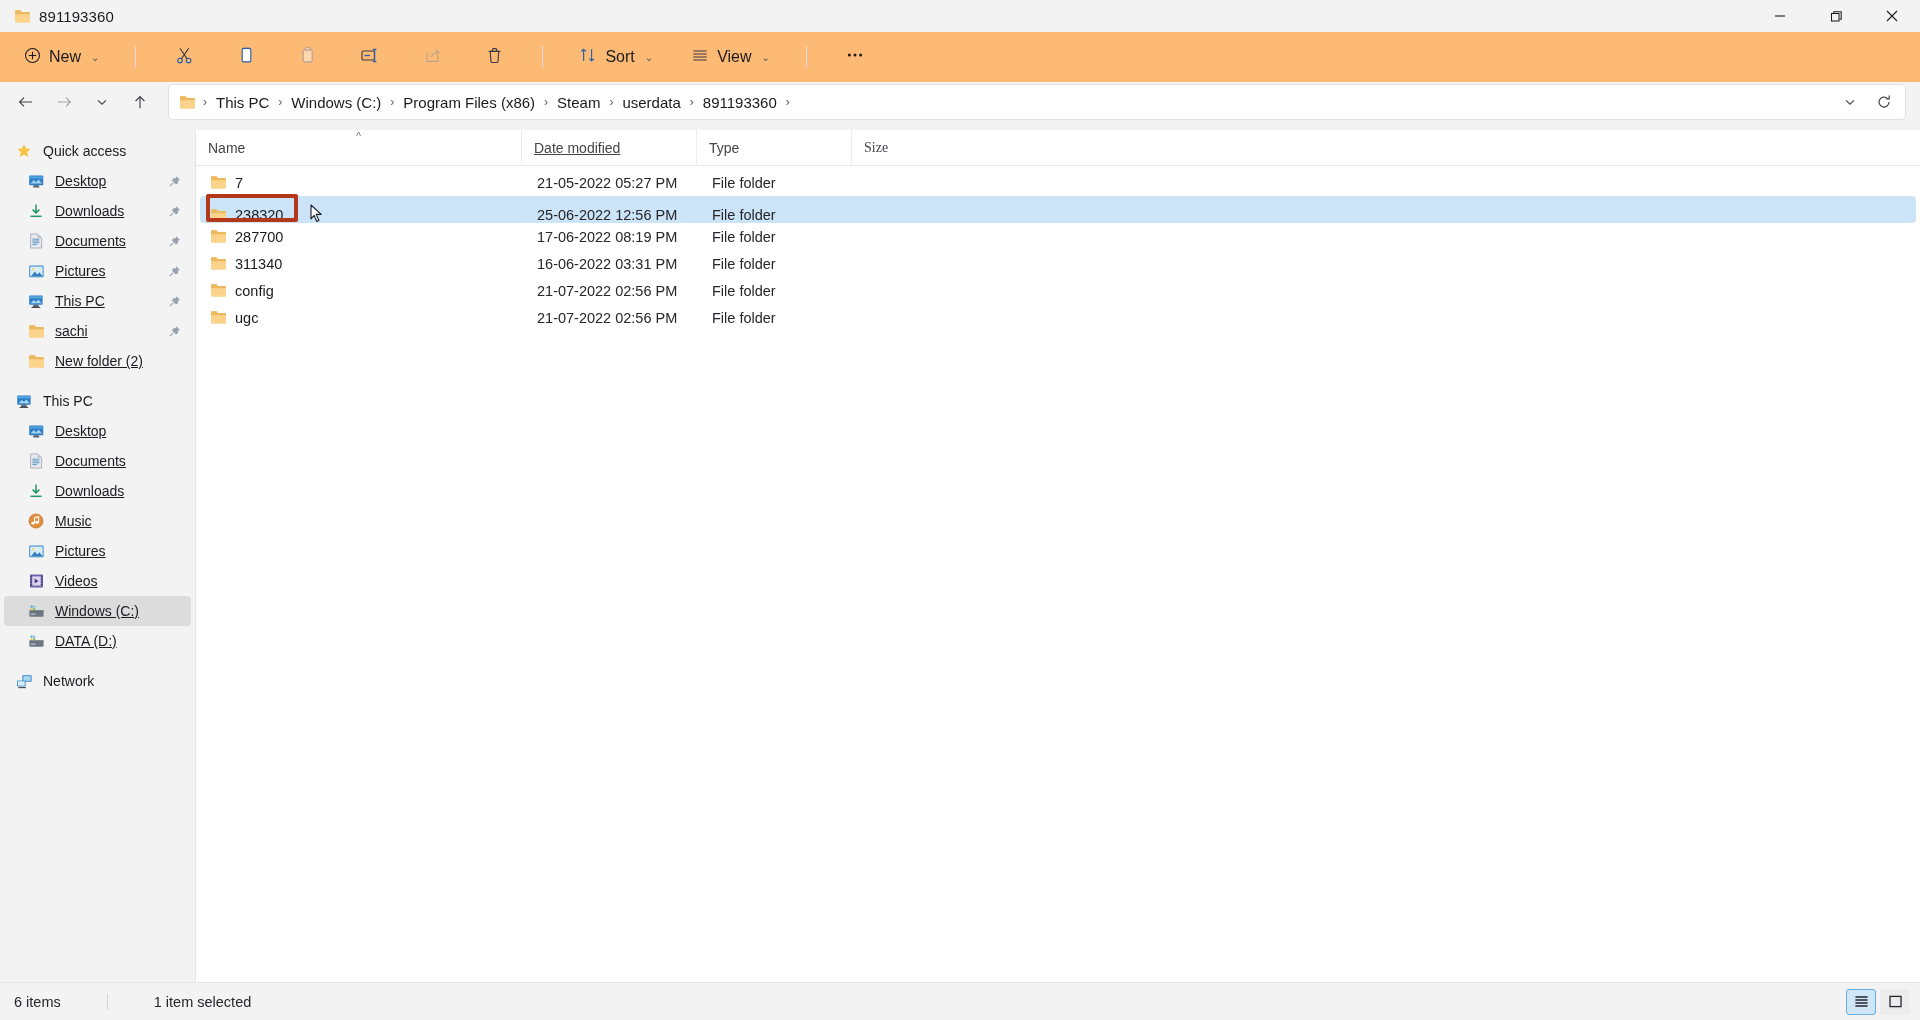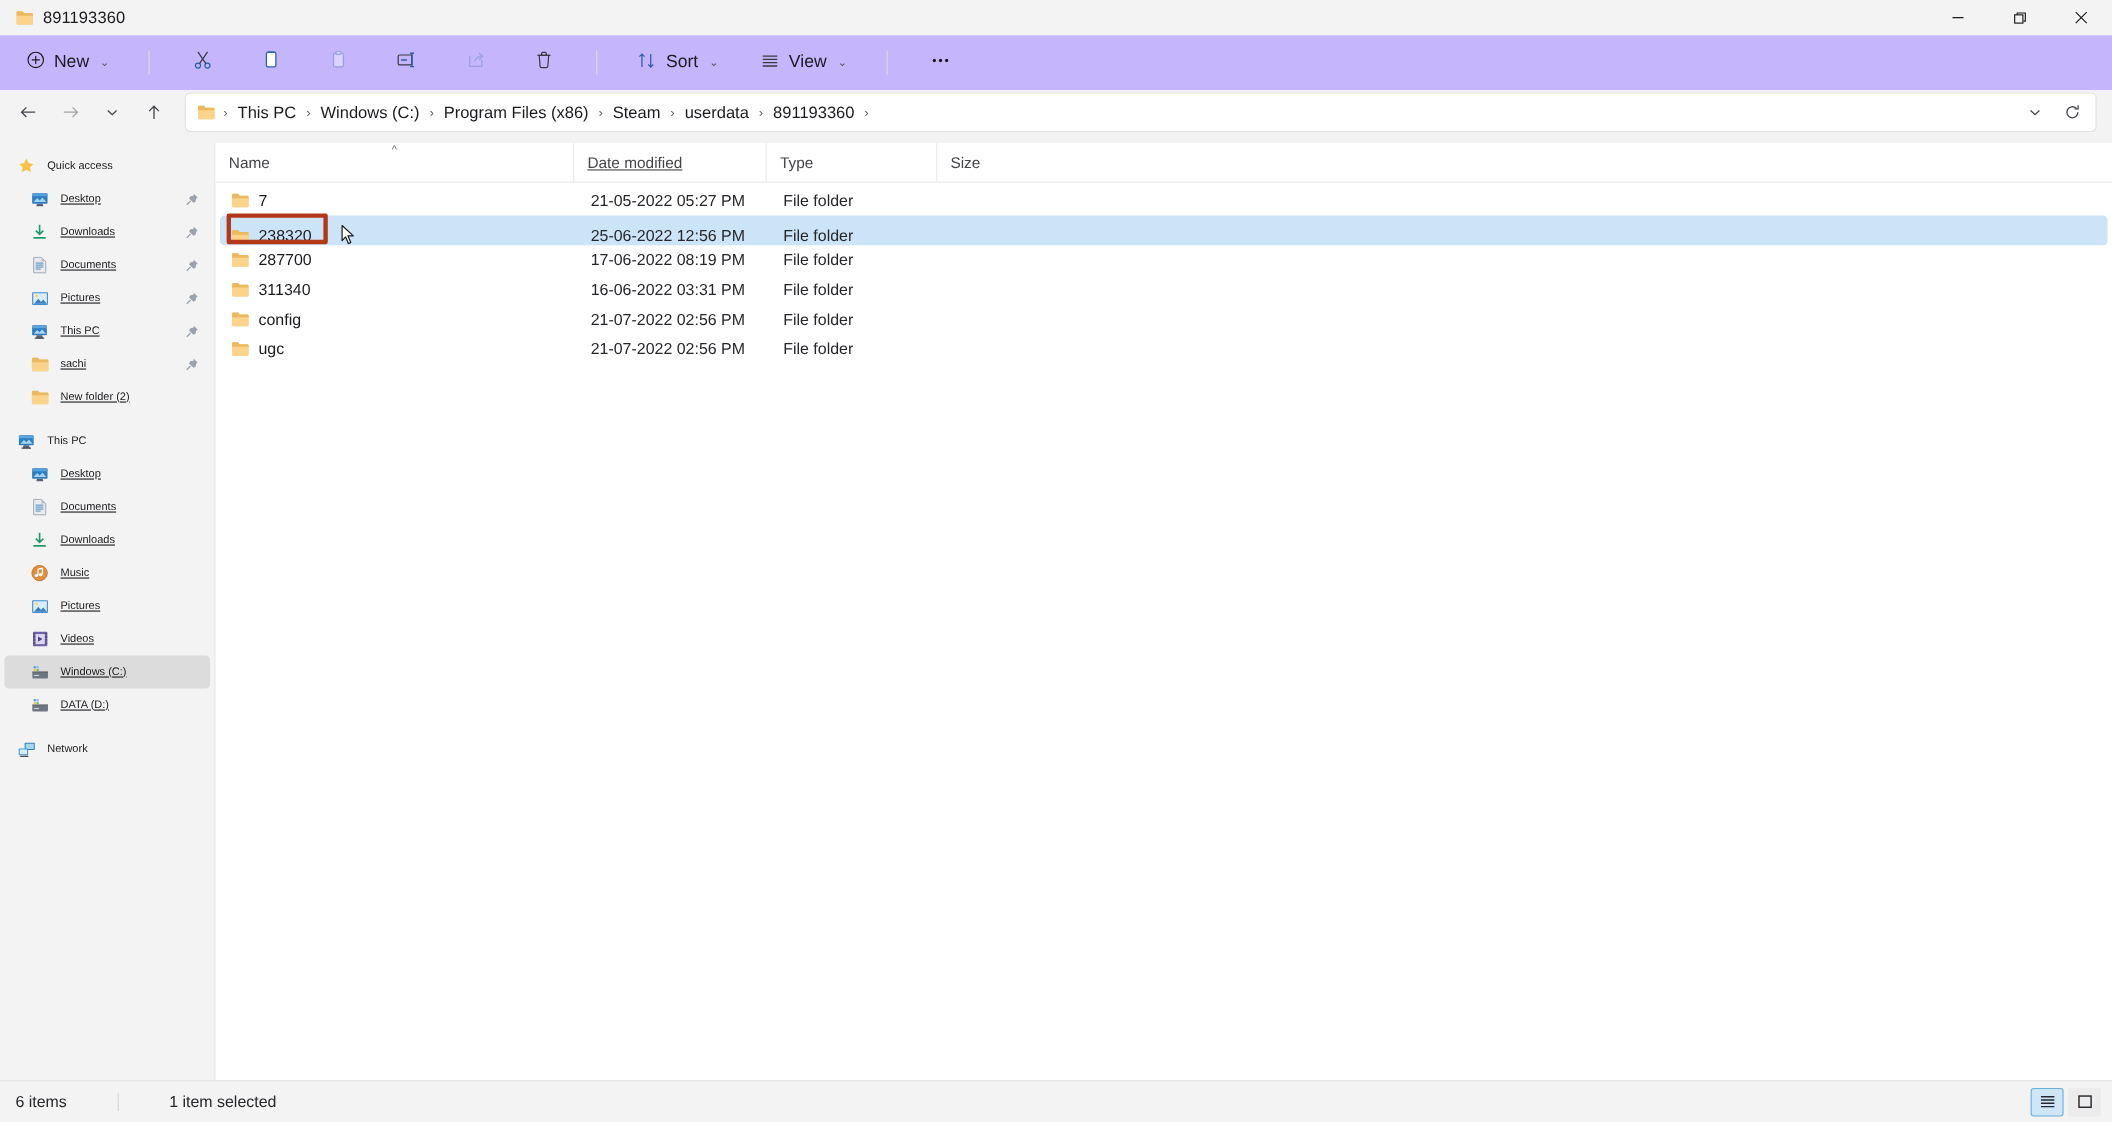--- a/index.html
+++ b/index.html
@@ -27,21 +27,21 @@
     width: 56px; height: 32px;
     display: flex; align-items: center; justify-content: center;
     cursor: default;
   }
 
   
   .commandbar {
     height: 50px; min-height: 50px;
     display: flex; align-items: center;
     padding: 0 14px;
-    background: #c4b5fd;
+    background: #fdba74;
     gap: 18px;
   }
   .cb-item {
     height: 36px;
     display: flex; align-items: center;
     gap: 8px;
     padding: 0 10px;
     border-radius: 5px;
     cursor: default;
     font-size: 16px;
@@ -117,21 +117,21 @@
     height: 30px;
     display: flex; align-items: center;
     margin: 0 4px;
     padding-left: 10px;
     border-radius: 4px;
     cursor: default;
     position: relative;
   }
   .nav-item.selected { background: #dcdcdc; }
   .nav-item .ico { width: 20px; height: 18px; margin-right: 9px; display: flex; align-items: center; justify-content: center; flex: none; }
-  .nav-item .lbl { font-size: 10px; color: #1b1b1f; white-space: nowrap; }
+  .nav-item .lbl { font-size: 14px; color: #1b1b1f; white-space: nowrap; }
   .nav-item .pin { position: absolute; right: 10px; display: flex; align-items: center; }
   .indent1 { padding-left: 22px; text-decoration: underline; }
   .nav-gap { height: 10px; }
 
   
   .content {
     flex: 1;
     display: flex; flex-direction: column;
     background: #ffffff;
     min-width: 0;
@@ -147,21 +147,21 @@
     font-size: 14px; color: #44444a;
     height: 36px; display: flex; align-items: center;
     padding-left: 12px;
     border-left: 1px solid #ececec;
     cursor: default; position: relative;
   }
   .col:first-child { border-left: none; padding-left: 12px; }
   .col-name { width: 325px; }
   .col-date { width: 175px; text-decoration: underline; }
   .col-type { width: 155px; }
-  .col-size { width: 95px; }
+  .col-size { width: 95px; font-family: Liberation Serif, serif; }
   .sort-caret {
     position: absolute; top: 2px; left: 50%;
     transform: translateX(-50%);
     font-size: 10px; color: #6b6b72; line-height: 1;
   }
 
   .filelist { flex: 1; overflow: hidden; padding-top: 3px; position: relative; }
   .row {
     height: 27px;
     display: flex; align-items: center;

